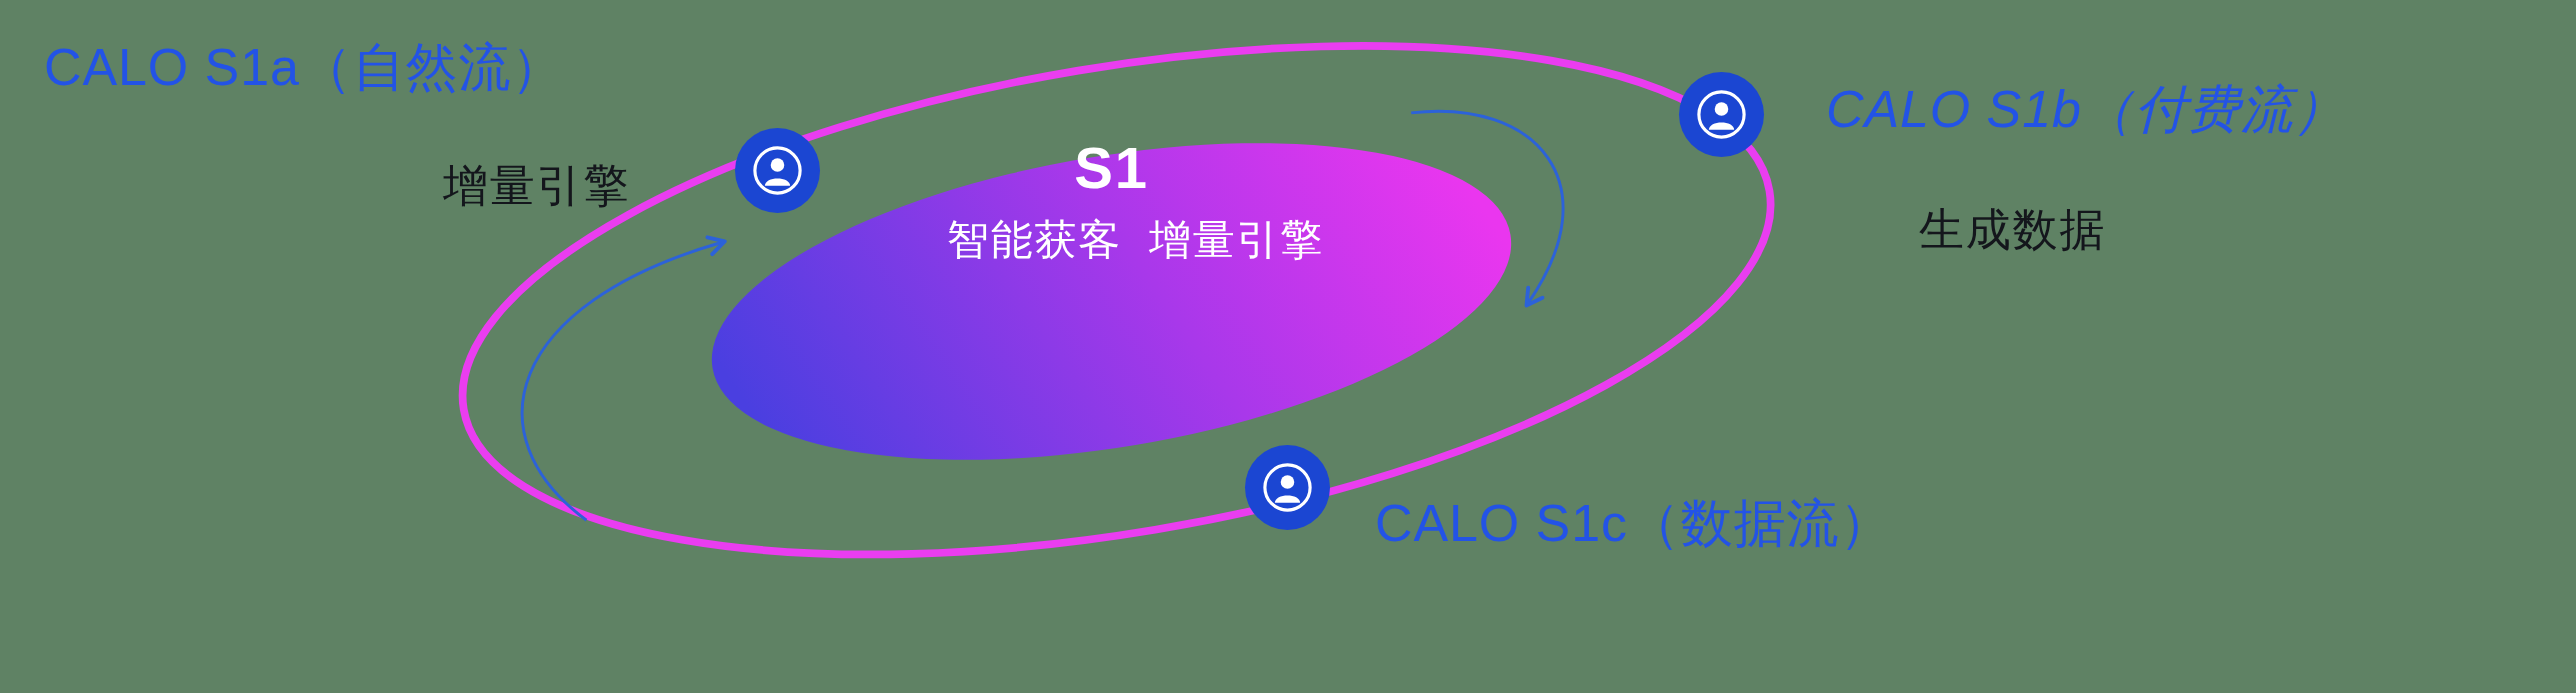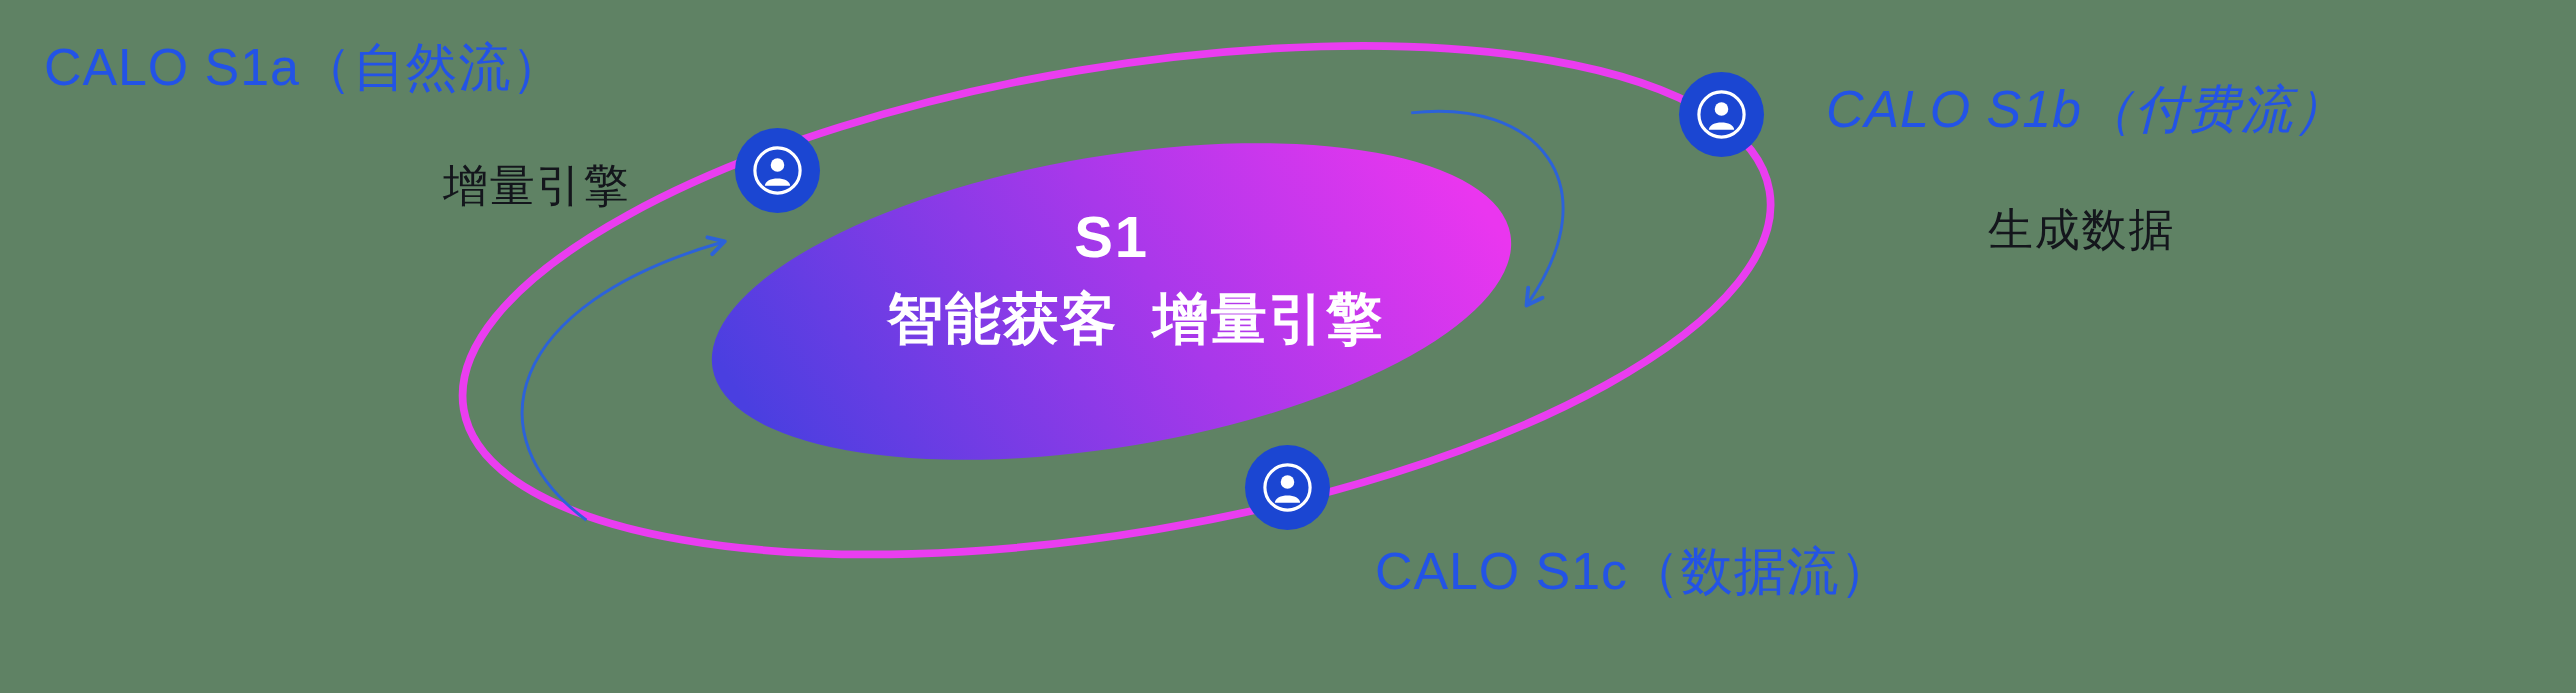--- a/index.html
+++ b/index.html
@@ -32,35 +32,34 @@
   }
   .center-text {
     position: absolute;
     left: 707px;
     top: 156px;
     width: 809px;
     height: 291px;
     display: flex;
     flex-direction: column;
     align-items: center;
-    justify-content: center;
     transform: translateY(-20px);
     color: #ffffff;
     text-align: center;
   }
   .center-title {
     font-size: 58px;
     font-weight: 600;
     letter-spacing: 1.8px;
     line-height: 1.1;
   }
   .center-subtitle {
     margin-top: 12.7px;
-    font-size: 56px;
-    font-weight: 700;
+    font-size: 42px;
+    font-weight: 400;
     white-space: pre;
     letter-spacing: 1.8px;
     margin-left: 48px;
   }
   .node {
     position: absolute;
     width: 85px;
     height: 85px;
     border-radius: 50%;
     background: #1b46d2;
@@ -74,31 +73,31 @@
   .label-title {
     position: absolute;
     font-size: 52px;
     font-weight: 500;
     color: #2353e6;
     letter-spacing: 0.9px;
     white-space: nowrap;
   }
   #title-s1a { left: 44px;   top: 33px;  }
   #title-s1b { left: 1826px; top: 75px; font-style: italic;  }
-  #title-s1c { left: 1375px; top: 489px; margin-top: 48px; }
+  #title-s1c { left: 1375px; top: 489px; }
   .label-sub {
     position: absolute;
     font-size: 45px;
     font-weight: 500;
     color: #14161c;
     letter-spacing: 1.8px;
     white-space: nowrap;
   }
   #sub-s1a { left: 443px;  top: 156px; }
-  #sub-s1b { left: 1988px; top: 200px; }
+  #sub-s1b { left: 1919px; top: 200px; }
   #sub-s1c { left: 1435px; top: 589px; }
 </style>
 </head>
 <body>
 
 <div id="canvas">
 
   <svg id="orbit-svg" viewBox="0 0 2833 763" xmlns="http://www.w3.org/2000/svg">
     <defs>
       <marker id="arrowhead" viewBox="0 0 12 12" refX="9" refY="6" markerWidth="8" markerHeight="8" orient="auto">

